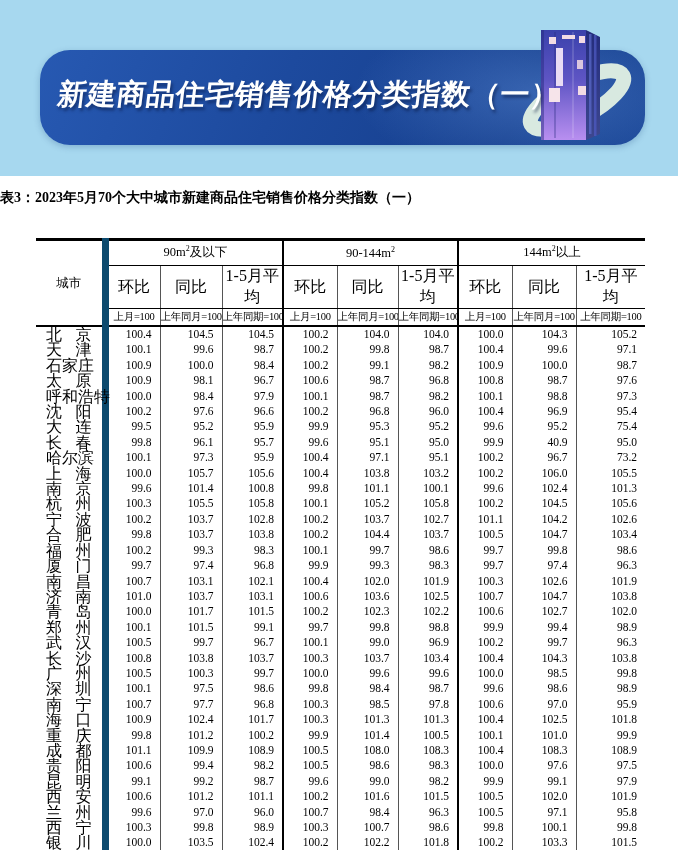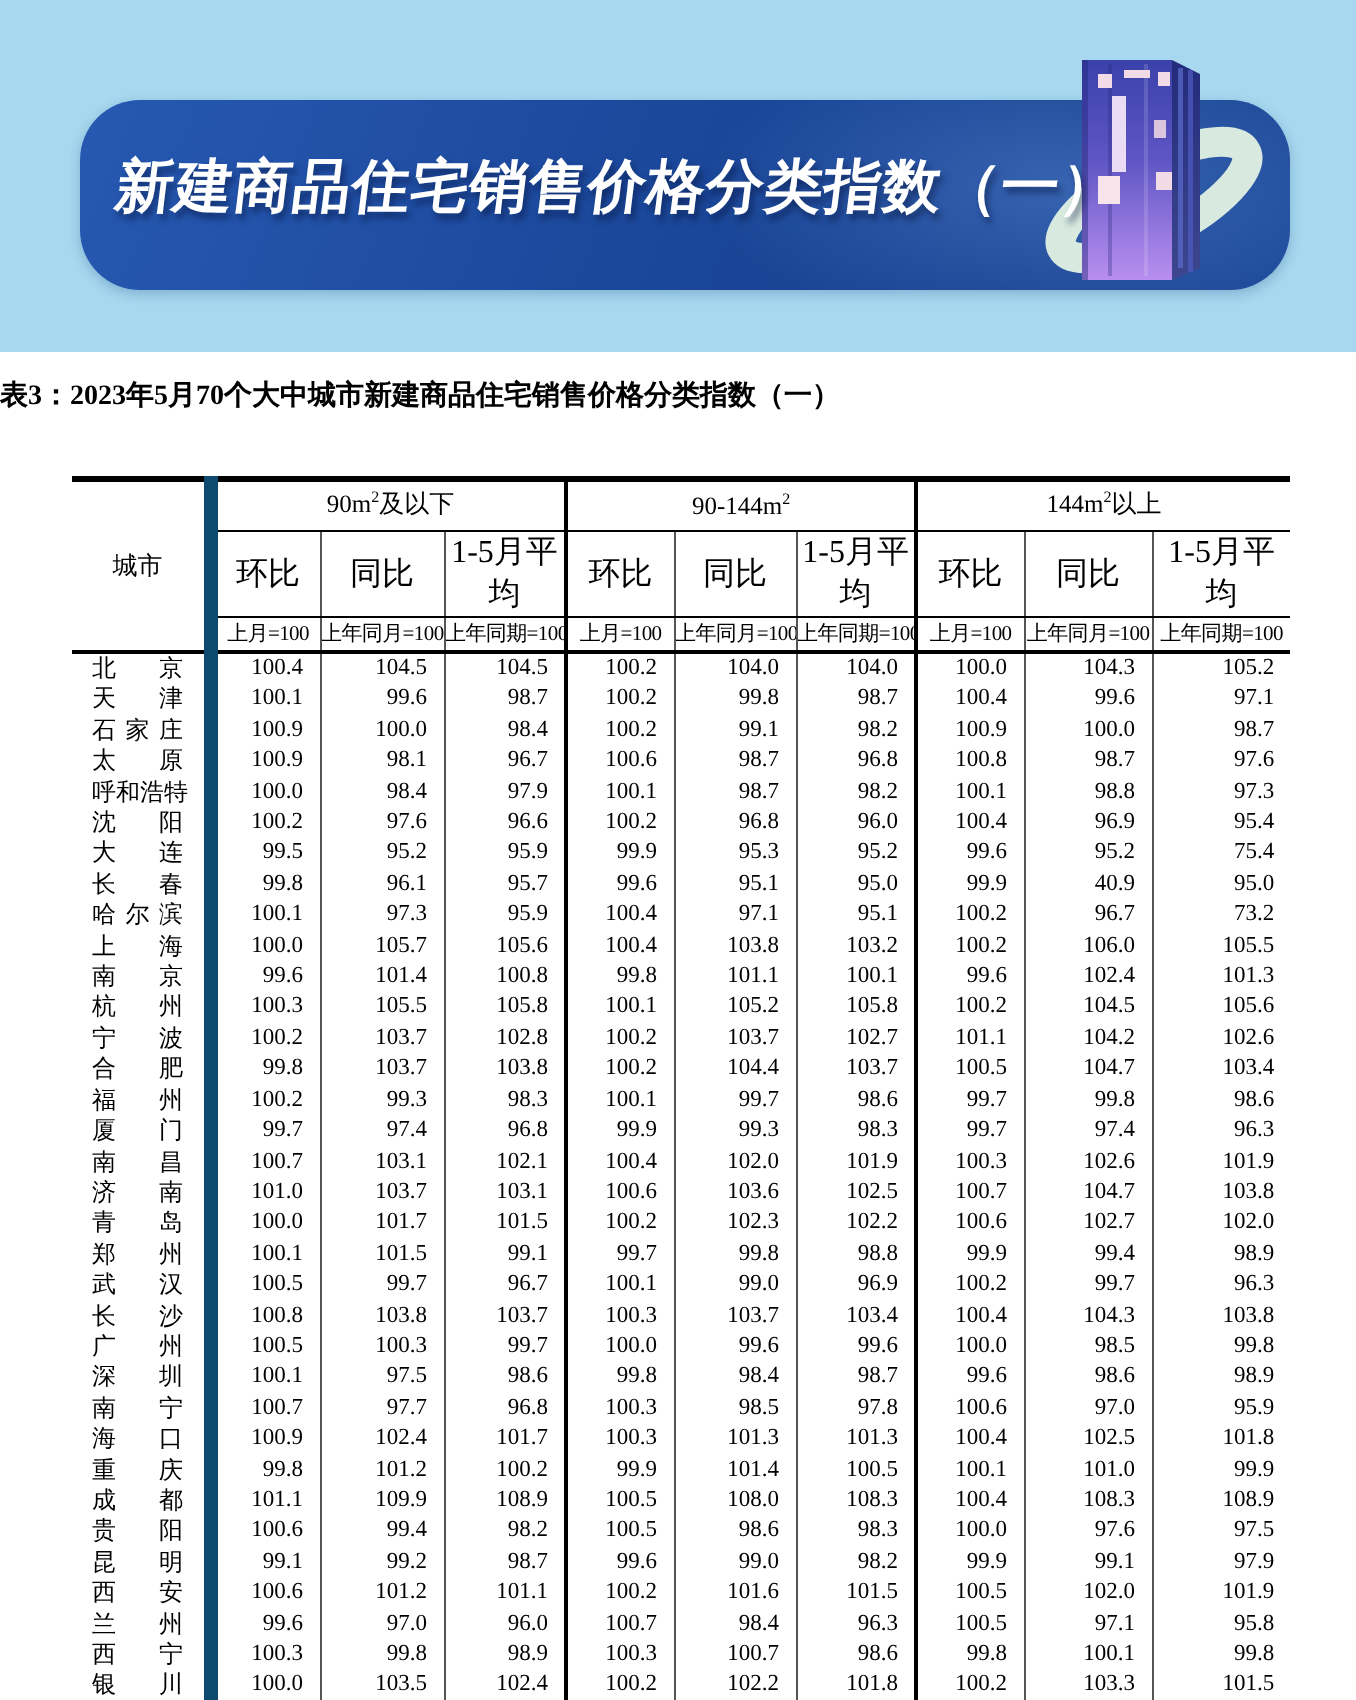--- a/index.html
+++ b/index.html
@@ -33,21 +33,21 @@
   tr.h2 th{height:17px;font-size:16px;border-bottom:1px solid #000;}
   tr.h3 th{height:16px;font-size:10.5px;letter-spacing:-.3px;white-space:nowrap;overflow:hidden;text-align:center;}
   tr.h1 th.grp{border-bottom:1px solid #000;}
   th.city-h{font-size:12.5px;}
   .sep-city{border-left:7px solid #0c4a6e;}
   .sep-group{border-left:2px solid #000;}
   .sep-thin{border-left:1px solid #555;}
   sup{font-size:8px;}
   tbody td{height:15.4px;font-size:11.5px;padding:0;line-height:15.4px;}
   tbody td.val{text-align:right;padding-right:8px;font-family:"Liberation Serif","DejaVu Serif",serif;}
-  tbody td.city{font-size:12px;padding:0 10px;text-align:justify;text-align-last:justify;white-space:nowrap;}
+  tbody td.city{font-size:16px;padding:0 10px;text-align:justify;text-align-last:justify;white-space:nowrap;}
 </style>
 </head>
 <body>
 
 <div class="page">
 
   <div class="top-bg">
     <div class="banner">
       <svg class="banner-art" viewBox="0 0 165 175">
         <defs>

